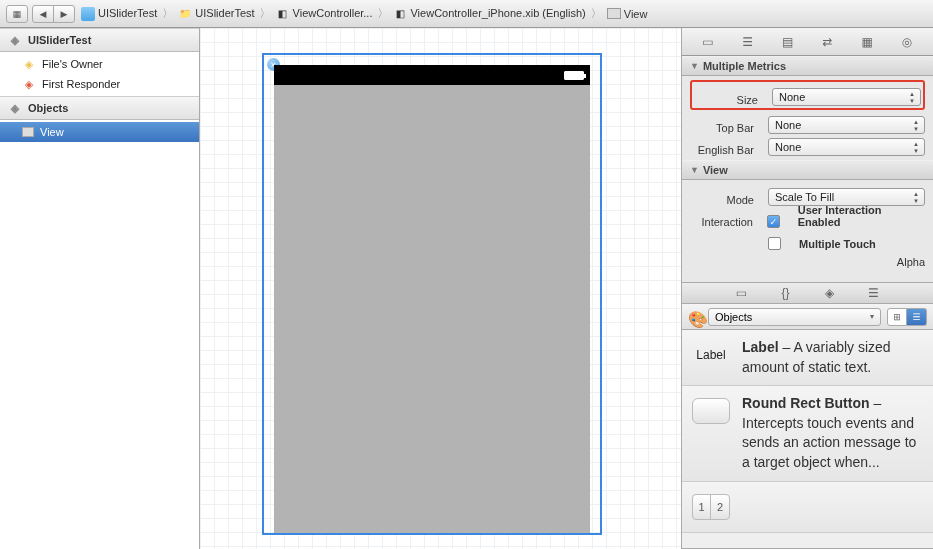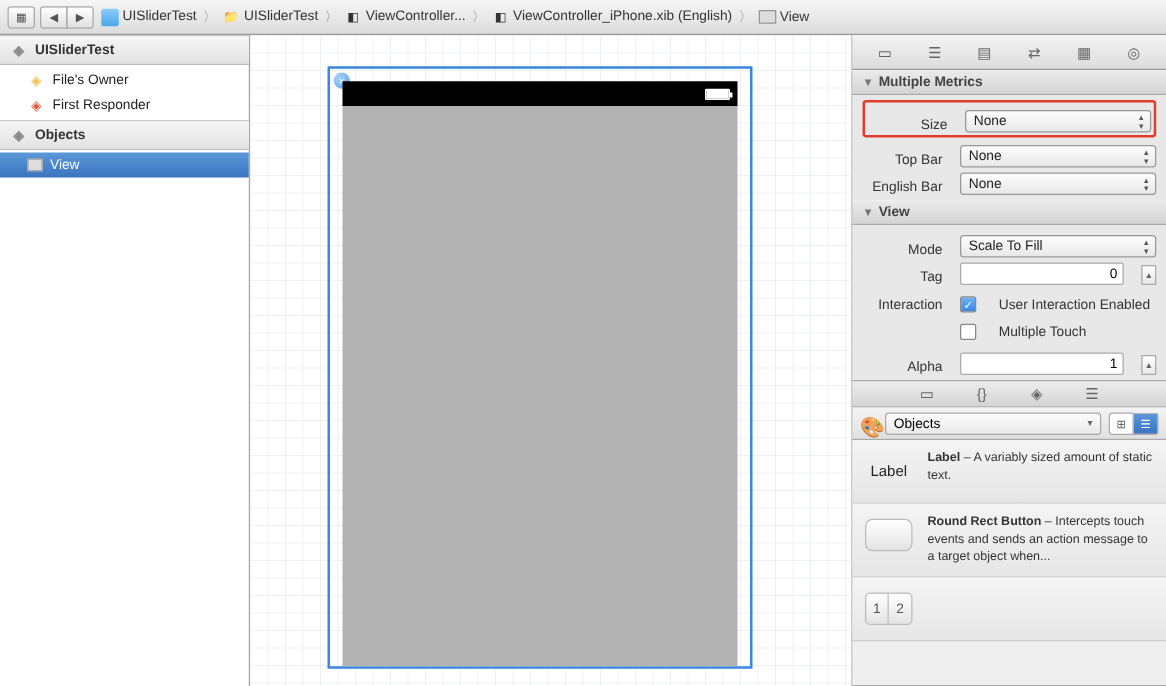--- a/index.html
+++ b/index.html
@@ -53,21 +53,21 @@
 .insp-body { background: #e8e8e8; padding: 4px 8px; }
 .prop-row { display: flex; align-items: flex-end; height: 22px; gap: 14px; }
 .prop-lbl { width: 64px; text-align: right; font-size: 11px; color: #333; }
 .prop-sel { flex: 1; height: 18px; background: linear-gradient(#fdfdfd,#e8e8e8); border: 1px solid #999; border-radius: 3px; font-size: 11px; padding: 0 18px 0 6px; position: relative; display: flex; align-items: center; color: #222; }
 .prop-sel::after { content: '▴▾'; font-size: 7px; letter-spacing: -1px; line-height: 7px; position: absolute; right: 4px; color: #555; writing-mode: vertical-lr; text-orientation: upright; }
 .prop-step { display: flex; align-items: center; }
 .step-arr { width: 12px; height: 16px; border: 1px solid #aaa; background: linear-gradient(#fff,#e8e8e8); font-size: 7px; display: flex; align-items: center; justify-content: center; color: #666; }
 .prop-input { flex: 1; height: 18px; border: 1px solid #aaa; background: #fff; font-size: 11px; padding: 0 4px; display: flex; align-items: center; justify-content: flex-end; border-radius: 2px; }
 .prop-chk { width: 13px; height: 13px; border: 1px solid #888; border-radius: 2px; background: linear-gradient(#6eb3f0,#3a86e0); display: flex; align-items: center; justify-content: center; color: #fff; font-size: 9px; margin-left: 70px; }
 .prop-chk.off { background: #fff; }
-.chk-lbl { font-size: 11px; color: #333; margin-left: 4px; }
+.chk-lbl { font-size: 11px; color: #333; margin-left: 4px; font-weight: bold; }
 .highlight { border: 2px solid #e23c2c; border-radius: 3px; padding: 2px; margin-bottom: 2px; }
 .alpha-row .prop-input { text-align: right; }
 
 
 .lib-tabs { height: 22px; background: linear-gradient(#ededed,#d4d4d4); border-top: 1px solid #aaa; border-bottom: 1px solid #aaa; display: flex; align-items: center; justify-content: center; gap: 28px; }
 .lib-objbar { height: 26px; background: linear-gradient(#f4f4f4,#e0e0e0); border-bottom: 1px solid #aaa; display: flex; align-items: center; padding: 0 6px; gap: 6px; }
 .obj-pop { flex: 1; height: 18px; background: linear-gradient(#fdfdfd,#e8e8e8); border: 1px solid #aaa; border-radius: 3px; font-size: 11px; padding: 0 18px 0 6px; display: flex; align-items: center; position: relative; }
 .obj-pop::after { content: '▾'; position: absolute; right: 6px; font-size: 8px; color: #666; }
 .obj-ic { width: 14px; height: 14px; }
 .seg { display: flex; }
@@ -77,21 +77,21 @@
 .seg-b.sel { background: linear-gradient(#5c97d8,#3a74c0); color: #fff; }
 
 .lib-scroll { flex: 1; overflow: hidden; background: #efefef; border-bottom: 1px solid #aaa; }
 .lib-item { display: flex; gap: 10px; padding: 8px; border-bottom: 1px solid #ccc; background: linear-gradient(#f4f4f4,#e6e6e6); }
 .lib-thumb { width: 42px; height: 34px; display: flex; align-items: center; justify-content: center; flex-shrink: 0; }
 .thumb-label { font-size: 12px; color: #222; padding: 4px 6px; }
 .thumb-btn { width: 38px; height: 26px; border: 1px solid #bbb; border-radius: 6px; background: linear-gradient(#fff,#e4e4e4); }
 .thumb-seg { display: flex; border: 1px solid #bbb; border-radius: 4px; overflow: hidden; background: linear-gradient(#fff,#e4e4e4); }
 .thumb-seg div { width: 18px; height: 24px; display: flex; align-items: center; justify-content: center; font-size: 11px; color: #555; }
 .thumb-seg div:first-child { border-right: 1px solid #bbb; }
-.lib-desc { font-size: 10px; color: #333; line-height: 1.4; }
+.lib-desc { font-size: 14px; color: #333; line-height: 1.4; }
 .lib-desc b { font-weight: bold; }
 </style>
 </head>
 <body>
 
 <div class="toolbar">
   <div class="tb-btn">▦</div>
   <div style="display:flex;">
     <div class="tb-btn group-l">◀</div>
     <div class="tb-btn group-r">▶</div>
@@ -211,39 +211,30 @@
         <span>View</span>
       </div>
     <div class="insp-body">
       <div class="prop-row">
         <div class="prop-lbl">Mode</div>
         <div class="prop-sel">
             <span>Scale To Fill</span>
           </div>
       </div>
       <div class="prop-row">
-        <div class="prop-lbl">Tag</div>
-        <div class="prop-input">
-            <span>0</span>
-          </div>
-        <div class="prop-step">
-            <div class="step-arr">▲</div>
-          </div>
-      </div>
-      <div class="prop-row">
         <div class="prop-lbl">Interaction</div>
         <div class="prop-chk" style="margin-left:0">✓</div>
         <span class="chk-lbl">User Interaction Enabled</span>
       </div>
       <div class="prop-row">
         <div class="prop-lbl"></div>
         <div class="prop-chk off" style="margin-left:0"></div>
         <span class="chk-lbl">Multiple Touch</span>
       </div>
-      <div class="prop-row alpha-row" style="margin-top:6px;">
+      <div class="prop-row alpha-row" style="margin-top:6px;flex-direction:column;">
         <div class="prop-lbl">Alpha</div>
         <div class="prop-input">
             <span>1</span>
           </div>
         <div class="prop-step">
             <div class="step-arr">▲</div>
           </div>
       </div>
     </div>
 

